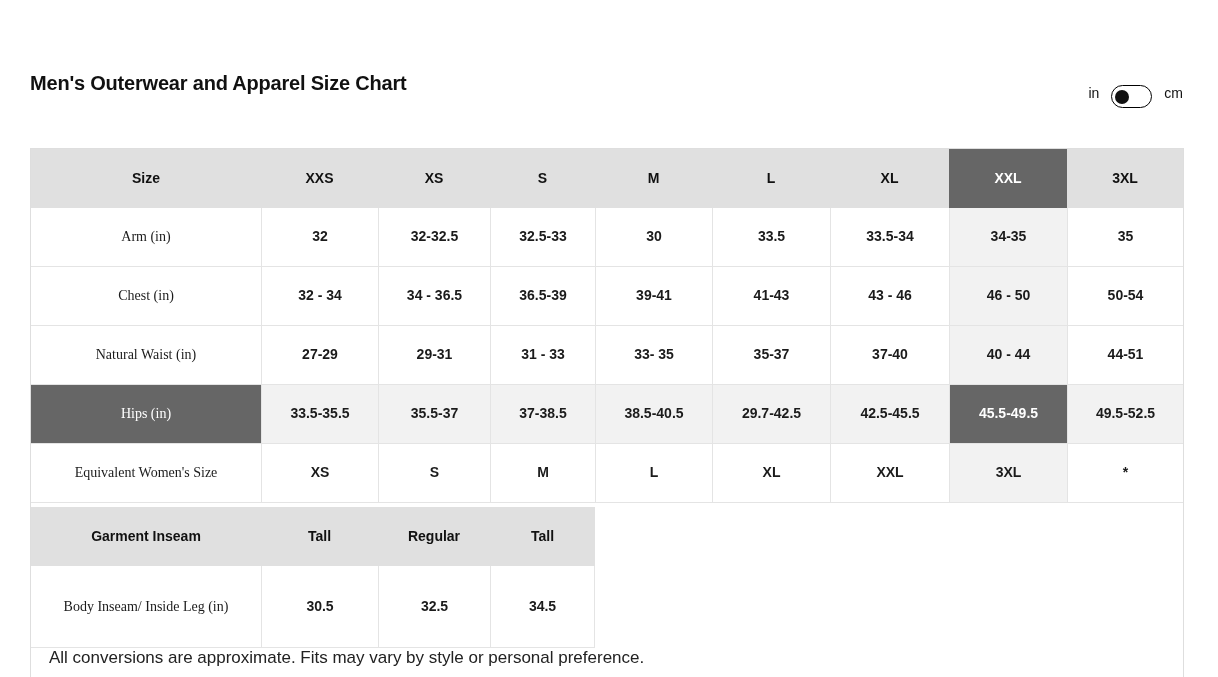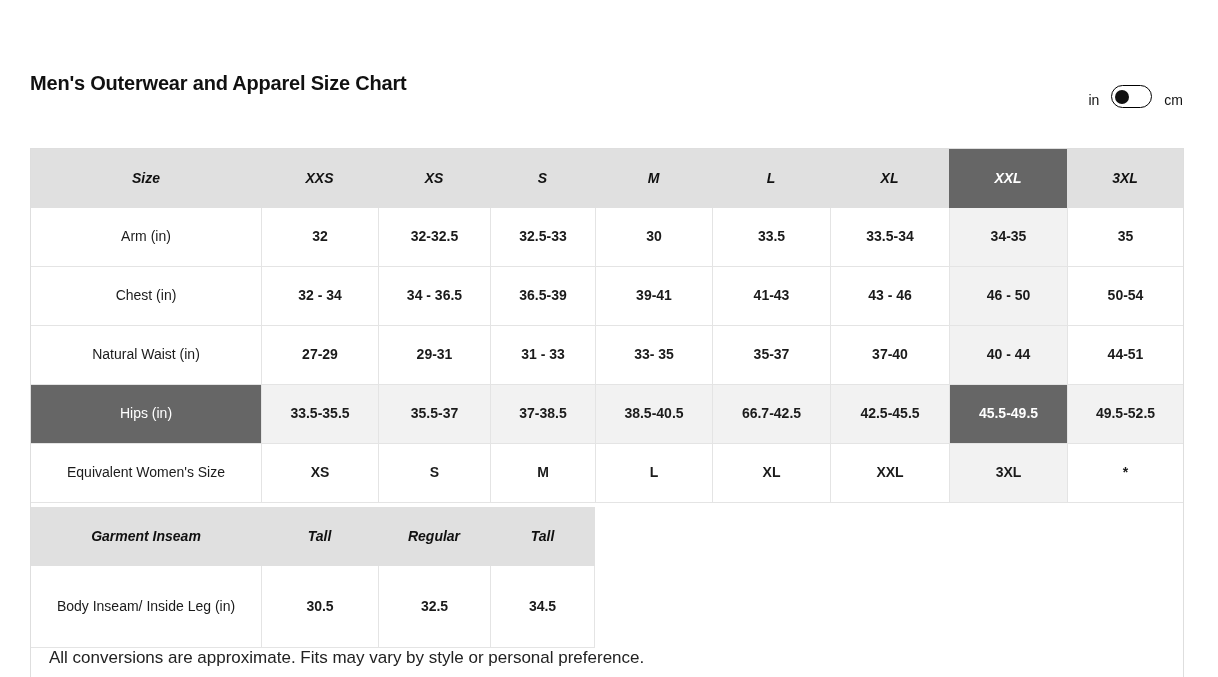--- a/index.html
+++ b/index.html
@@ -13,21 +13,21 @@
   }
   .page { position: relative; width: 1218px; height: 651px; background:#fff;margin-top:48px; }
 
   .page-title {
     position: absolute; left: 30px; top: 24px;
     font-size: 20px; font-weight: 700; letter-spacing: -0.2px; color: #111;
   }
 
   .unit-toggle-group {
     position: absolute; top: 37px; right: 35px;
-    display: flex; align-items: flex-end; gap: 12px;
+    display: flex; align-items: flex-start; gap: 12px;
     font-size: 14px; color: #111;
   }
   .unit-label { cursor: pointer; }
   .toggle-switch {
     position: relative; width: 41px; height: 23px;
     background: #fff; border: 1.5px solid #000; border-radius: 13px;
     cursor: pointer; display: inline-block;
   }
   .toggle-knob {
     position: absolute; left: 3px; top: 50%; transform: translateY(-50%);
@@ -51,24 +51,24 @@
   }
   .section-gap { height: 4px; background: #fff; }
 
   .cell {
     display: flex; align-items: center; justify-content: center;
     text-align: center; font-size: 14px; color: #1b1b1b;
     padding: 4px 8px; line-height: 1.55;
   }
   .cell.head {
     background: var(--head-bg, #e0e0e0);
-    font-weight: 700; color: #111; font-style: italic;
+    font-weight: 700; color: #111;
   }
   .cell.head.dark { background: var(--dark, #666666); color: #fff; }
-  .cell.label { border-bottom: 1px solid var(--border, #e4e4e4); }
+  .cell.label { border-bottom: 1px solid var(--border, #e4e4e4); font-family: Liberation Serif, serif; }
   .cell.value {
     border-left: 1px solid var(--border, #e4e4e4);
     border-bottom: 1px solid var(--border, #e4e4e4);
     font-weight: bold;
   }
   .cell.value.last { border-right: 1px solid var(--border, #e4e4e4); }
   .cell.lite { background: var(--lite, #f2f2f2); }
   .cell.dark:not(.head) { background: var(--dark, #666666); color: #fff; }
   .cell.label.dark { background: var(--dark, #666666); color: #fff; }
 
@@ -128,21 +128,21 @@
         <div class="cell value">33- 35</div>
         <div class="cell value">35-37</div>
         <div class="cell value">37-40</div>
         <div class="cell value lite">40 - 44</div>
         <div class="cell value">44-51</div>
         <div class="cell label dark">Hips (in)</div>
         <div class="cell value lite">33.5-35.5</div>
         <div class="cell value lite">35.5-37</div>
         <div class="cell value lite">37-38.5</div>
         <div class="cell value lite">38.5-40.5</div>
-        <div class="cell value lite">66.7-42.5</div>
+        <div class="cell value lite">29.7-42.5</div>
         <div class="cell value lite">42.5-45.5</div>
         <div class="cell value dark">45.5-49.5</div>
         <div class="cell value lite">49.5-52.5</div>
         <div class="cell label">Equivalent Women's Size</div>
         <div class="cell value">XS</div>
         <div class="cell value">S</div>
         <div class="cell value">M</div>
         <div class="cell value">L</div>
         <div class="cell value">XL</div>
         <div class="cell value">XXL</div>

